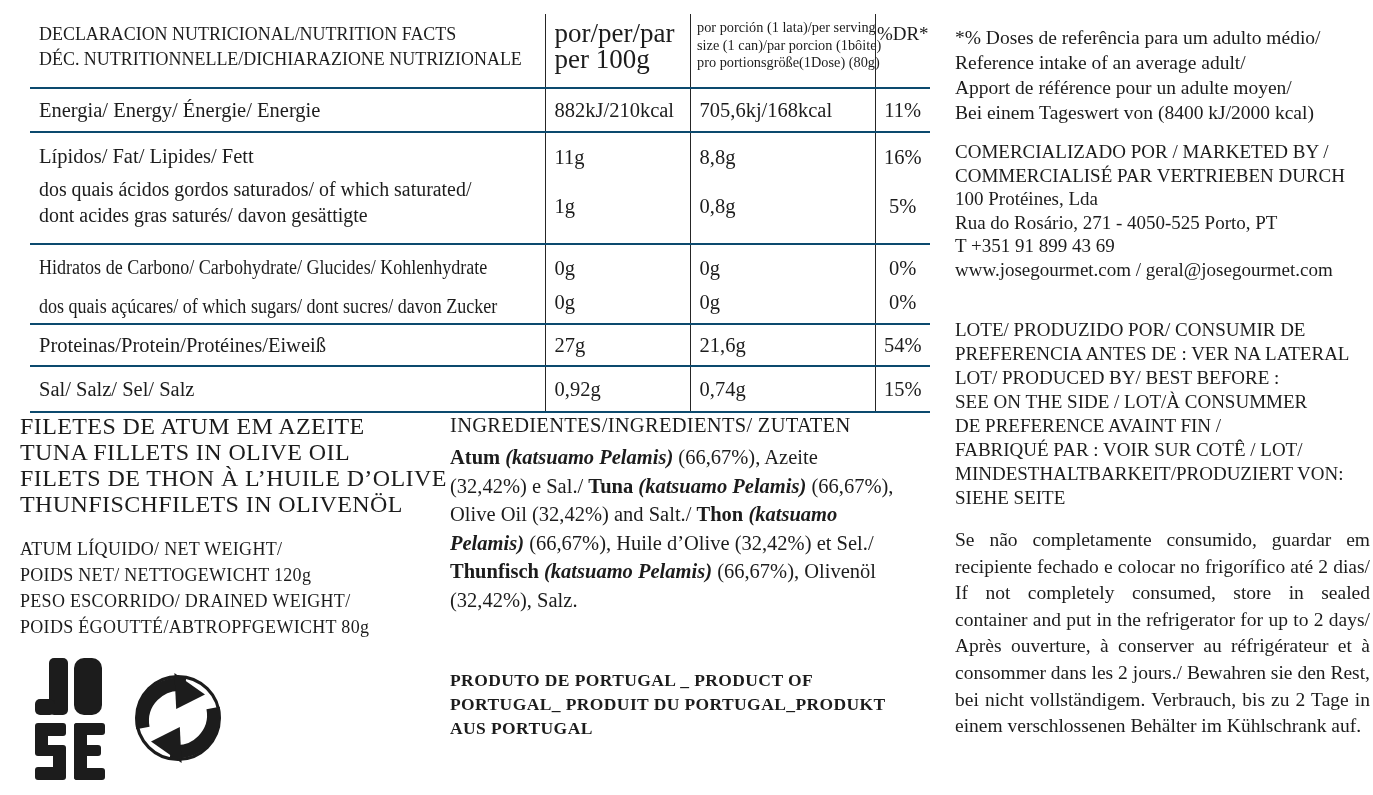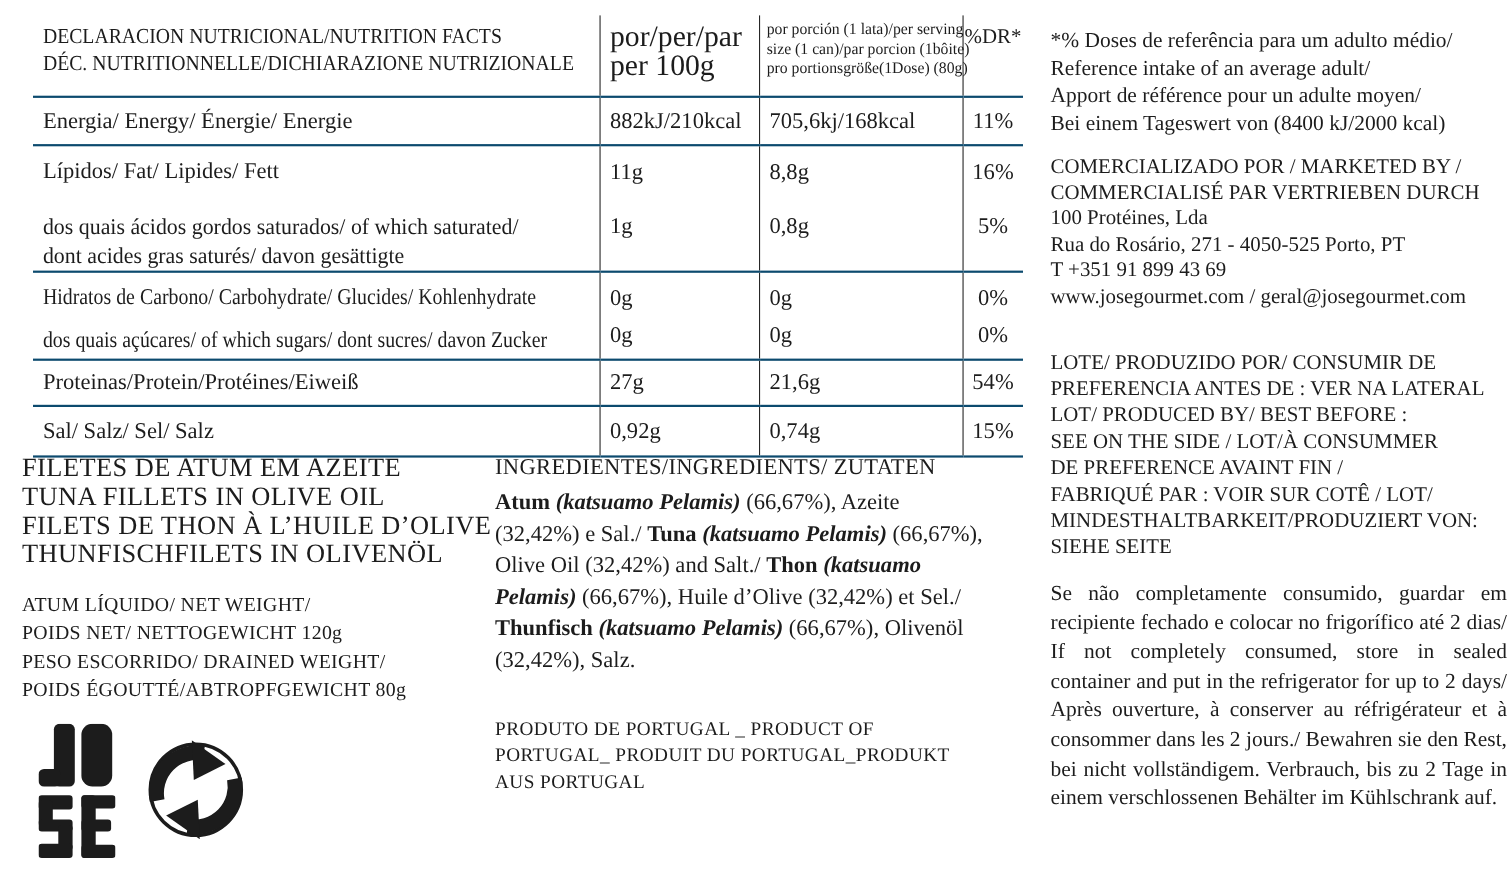--- a/index.html
+++ b/index.html
@@ -21,21 +21,21 @@
   tr.hdr td{vertical-align:top;height:64px;}
   .hdr .lab{font-size:19.5px;line-height:24.5px;padding-top:8px;}
   .cond{transform:scaleX(.92);transform-origin:0 50%;white-space:nowrap;}
   .cond2{transform:scaleX(.88);transform-origin:0 50%;white-space:nowrap;}
   .hdr .c2{font-size:27px;line-height:26px;padding-top:6px;}
   .hdr .c3{font-size:14.6px;line-height:17.6px;padding-top:5px;padding-left:6px;}
   .hdr .c3 div{transform:scaleX(.98);transform-origin:0 50%;white-space:nowrap;}
   .hdr .c4{font-size:19px;padding-top:9px;padding-left:0;text-align:center;}
   tr.energy td{height:42px;}
   tr.fat td{height:110px;vertical-align:top;}
-  tr.fat .l1{padding-top:12px;margin-bottom:27px;white-space:nowrap;}
+  tr.fat .l1{padding-top:12px;margin-bottom:9px;white-space:nowrap;}
   tr.fat .l2{line-height:25.5px;}
   tr.fat .l2 div{transform:scaleX(.97);transform-origin:0 50%;white-space:nowrap;}
   tr.fat .v1{padding-top:13px;}
   tr.fat .v2{margin-top:26px;}
   tr.carbs td{height:78px;vertical-align:top;}
   tr.carbs .l{line-height:31.5px;padding-top:7px;}
   tr.carbs .v1{padding-top:8px;line-height:30px;}
   tr.carbs .v2{margin-top:8px;}
   tr.protein td{height:40px;}
   tr.salt td{height:44px;}
@@ -51,21 +51,21 @@
   .storage{position:absolute;left:0;top:527px;width:415px;font-size:19.5px;
     line-height:26.6px;text-align:justify;}
   
   .names{position:absolute;left:20px;top:413px;font-size:24px;line-height:26px;letter-spacing:.4px;}
   .weights{position:absolute;left:20px;top:536px;font-size:18px;line-height:26px;letter-spacing:.3px;}
   
   .ing-head{position:absolute;left:450px;top:414px;font-size:20.5px;letter-spacing:.3px;}
   .ing-par{position:absolute;left:450px;top:443px;width:447px;font-size:20.5px;line-height:28.6px;}
   .b{font-weight:bold;}
   .bi{font-weight:bold;font-style:italic;}
-  .origin{position:absolute;left:450px;top:650px;font-size:17.5px;line-height:24px;letter-spacing:.4px;}
+  .origin{position:absolute;left:450px;top:668px;font-size:17.5px;line-height:24px;letter-spacing:.4px;font-weight:bold;}
   
   .jose-logo{position:absolute;left:35px;top:658px;}
   .greendot{position:absolute;left:133px;top:673px;}
 </style>
 </head>
 <body>
 
 <div class="page">
 
   <table class="nutrition">

